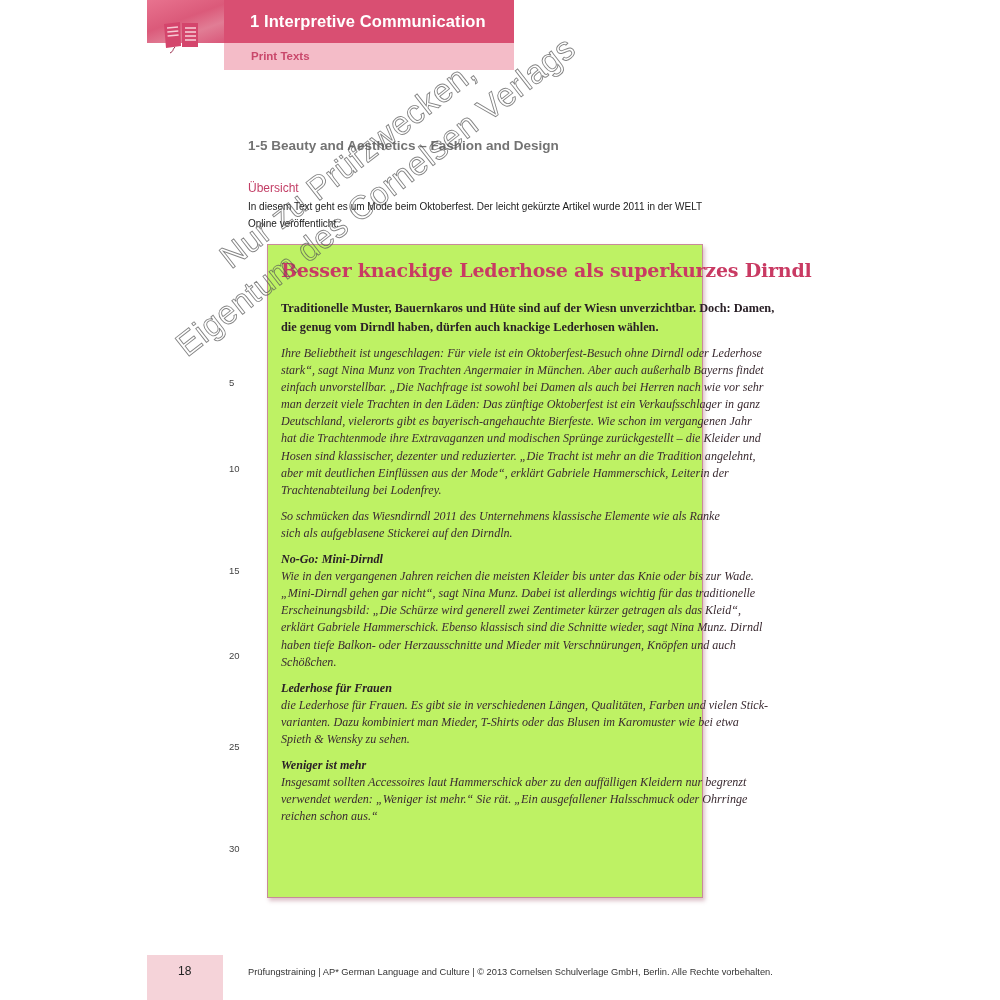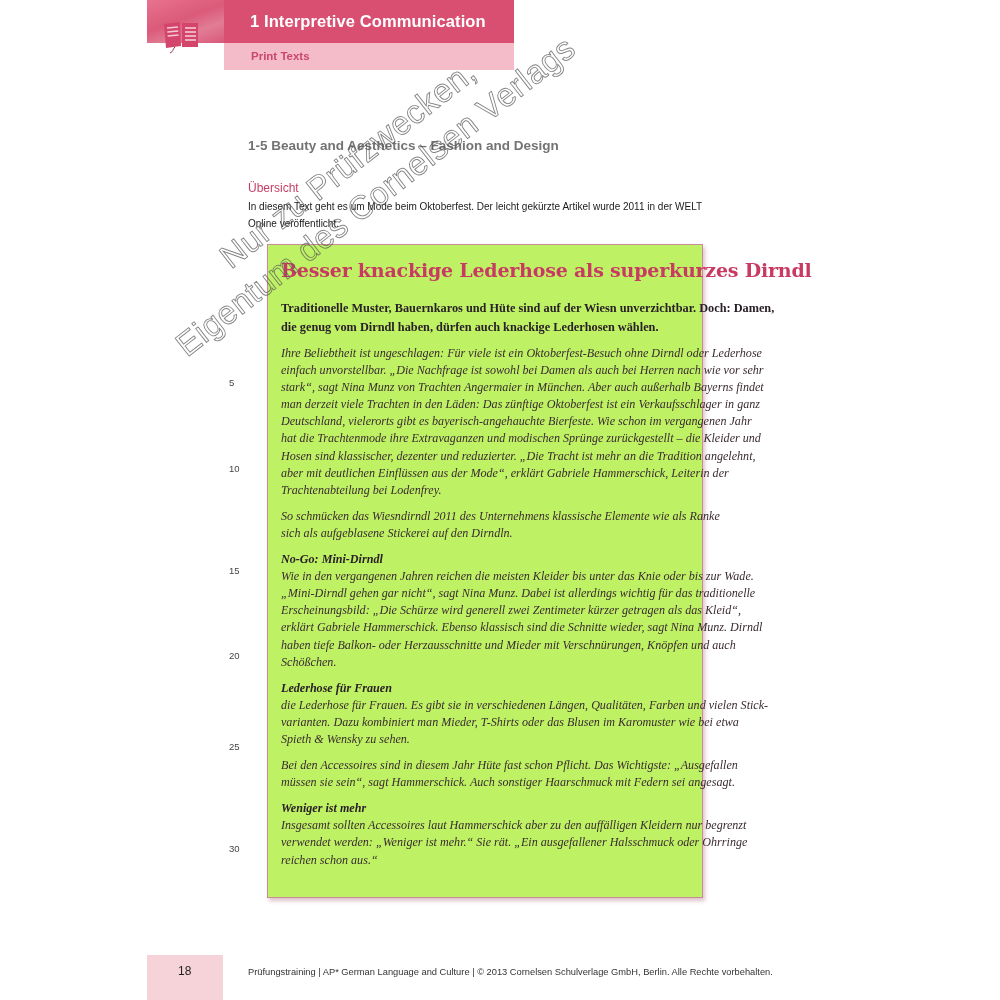--- a/index.html
+++ b/index.html
@@ -81,22 +81,22 @@
 
 <div class="article">
   <div class="article-headline">Besser knackige Lederhose als superkurzes Dirndl</div>
   <div class="lead">
     <span class="line">Traditionelle Muster, Bauernkaros und Hüte sind auf der Wiesn unverzichtbar. Doch: Damen,</span>
     <span class="line">die genug vom Dirndl haben, dürfen auch knackige Lederhosen wählen.</span>
   </div>
   <div class="body-wrap">
     <div class="para">
       <span class="line">Ihre Beliebtheit ist ungeschlagen: Für viele ist ein Oktoberfest-Besuch ohne Dirndl oder Lederhose</span>
+      <span class="line">stark“, sagt Nina Munz von Trachten Angermaier in München. Aber auch außerhalb Bayerns findet</span>
       <span class="line">einfach unvorstellbar. „Die Nachfrage ist sowohl bei Damen als auch bei Herren nach wie vor sehr</span>
-      <span class="line">stark“, sagt Nina Munz von Trachten Angermaier in München. Aber auch außerhalb Bayerns findet</span>
       <span class="line">man derzeit viele Trachten in den Läden: Das zünftige Oktoberfest ist ein Verkaufsschlager in ganz</span>
       <span class="line">Deutschland, vielerorts gibt es bayerisch-angehauchte Bierfeste. Wie schon im vergangenen Jahr</span>
       <span class="line">hat die Trachtenmode ihre Extravaganzen und modischen Sprünge zurückgestellt – die Kleider und</span>
       <span class="line">Hosen sind klassischer, dezenter und reduzierter. „Die Tracht ist mehr an die Tradition angelehnt,</span>
       <span class="line">aber mit deutlichen Einflüssen aus der Mode“, erklärt Gabriele Hammerschick, Leiterin der</span>
       <span class="line">Trachtenabteilung bei Lodenfrey.</span>
     </div>
     <div class="para">
       <span class="line">So schmücken das Wiesndirndl 2011 des Unternehmens klassische Elemente wie als Ranke</span>
       <span class="line">sich als aufgeblasene Stickerei auf den Dirndln.</span>
@@ -110,24 +110,20 @@
       <span class="line">haben tiefe Balkon- oder Herzausschnitte und Mieder mit Verschnürungen, Knöpfen und auch</span>
       <span class="line">Schößchen.</span>
     </div>
     <div class="para">
       <span class="line para-head">Lederhose für Frauen</span>
       <span class="line">die Lederhose für Frauen. Es gibt sie in verschiedenen Längen, Qualitäten, Farben und vielen Stick-</span>
       <span class="line">varianten. Dazu kombiniert man Mieder, T-Shirts oder das Blusen im Karomuster wie bei etwa</span>
       <span class="line">Spieth &amp; Wensky zu sehen.</span>
     </div>
     <div class="para">
-      <span class="line">Bei den Accessoires sind in diesem Jahr Hüte fast schon Pflicht. Das Wichtigste: „Ausgefallen</span>
-      <span class="line">müssen sie sein“, sagt Hammerschick. Auch sonstiger Haarschmuck mit Federn sei angesagt.</span>
-    </div>
-    <div class="para">
       <span class="line para-head">Weniger ist mehr</span>
       <span class="line">Insgesamt sollten Accessoires laut Hammerschick aber zu den auffälligen Kleidern nur begrenzt</span>
       <span class="line">verwendet werden: „Weniger ist mehr.“ Sie rät. „Ein ausgefallener Halsschmuck oder Ohrringe</span>
       <span class="line">reichen schon aus.“</span>
     </div>
   </div>
 </div>
 
 <div class="line-num" style="top:377px">5</div>
 <div class="line-num" style="top:463px">10</div>

